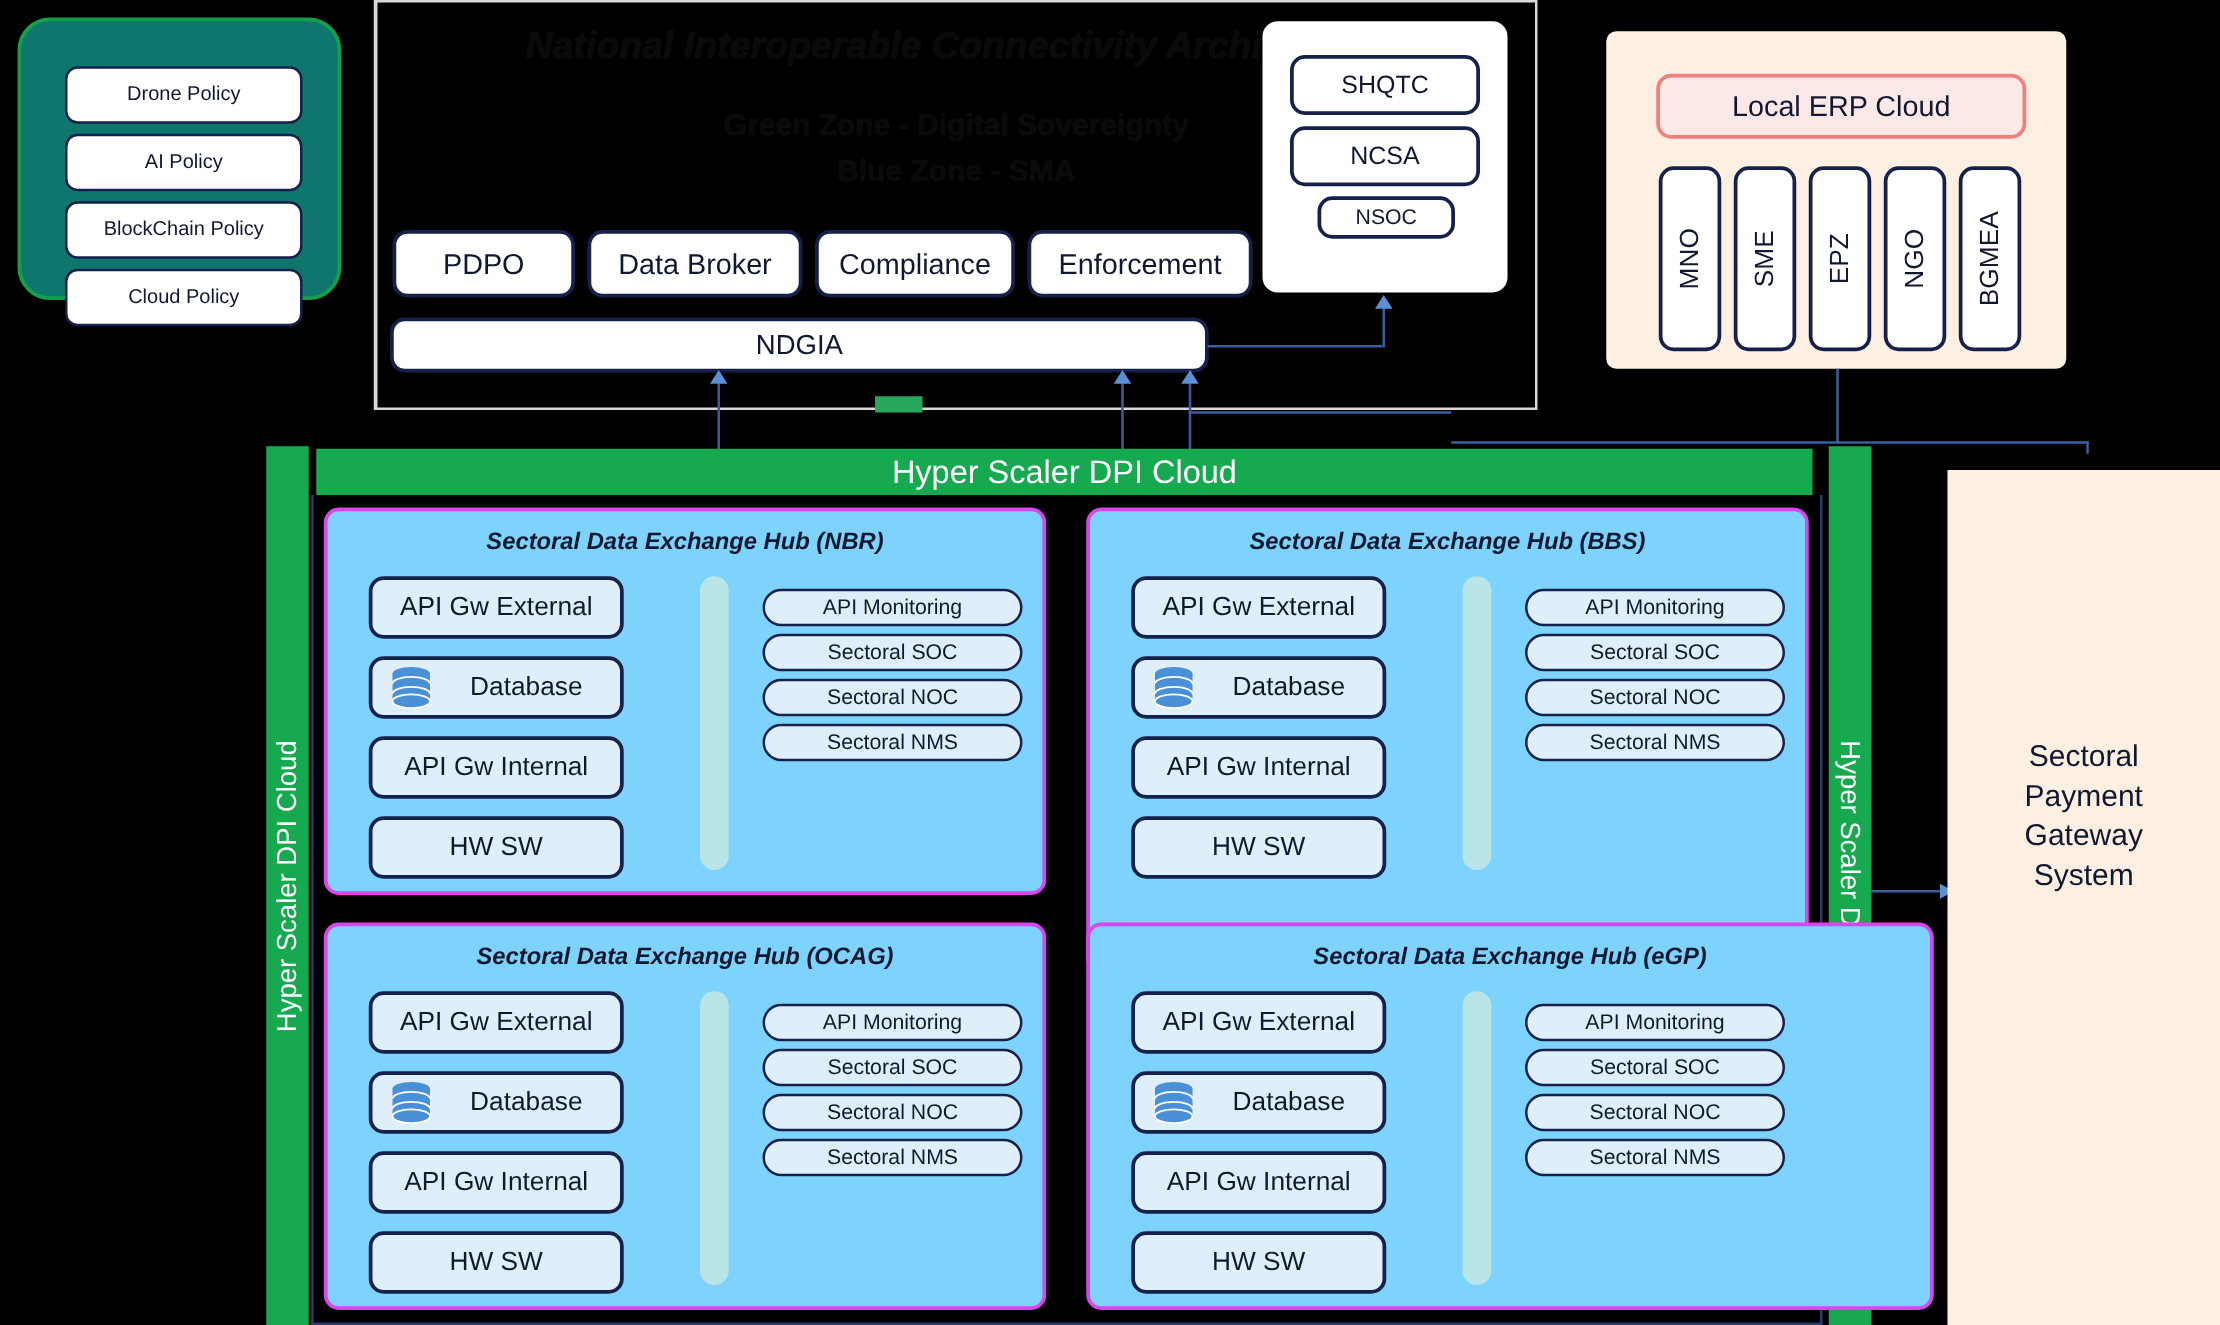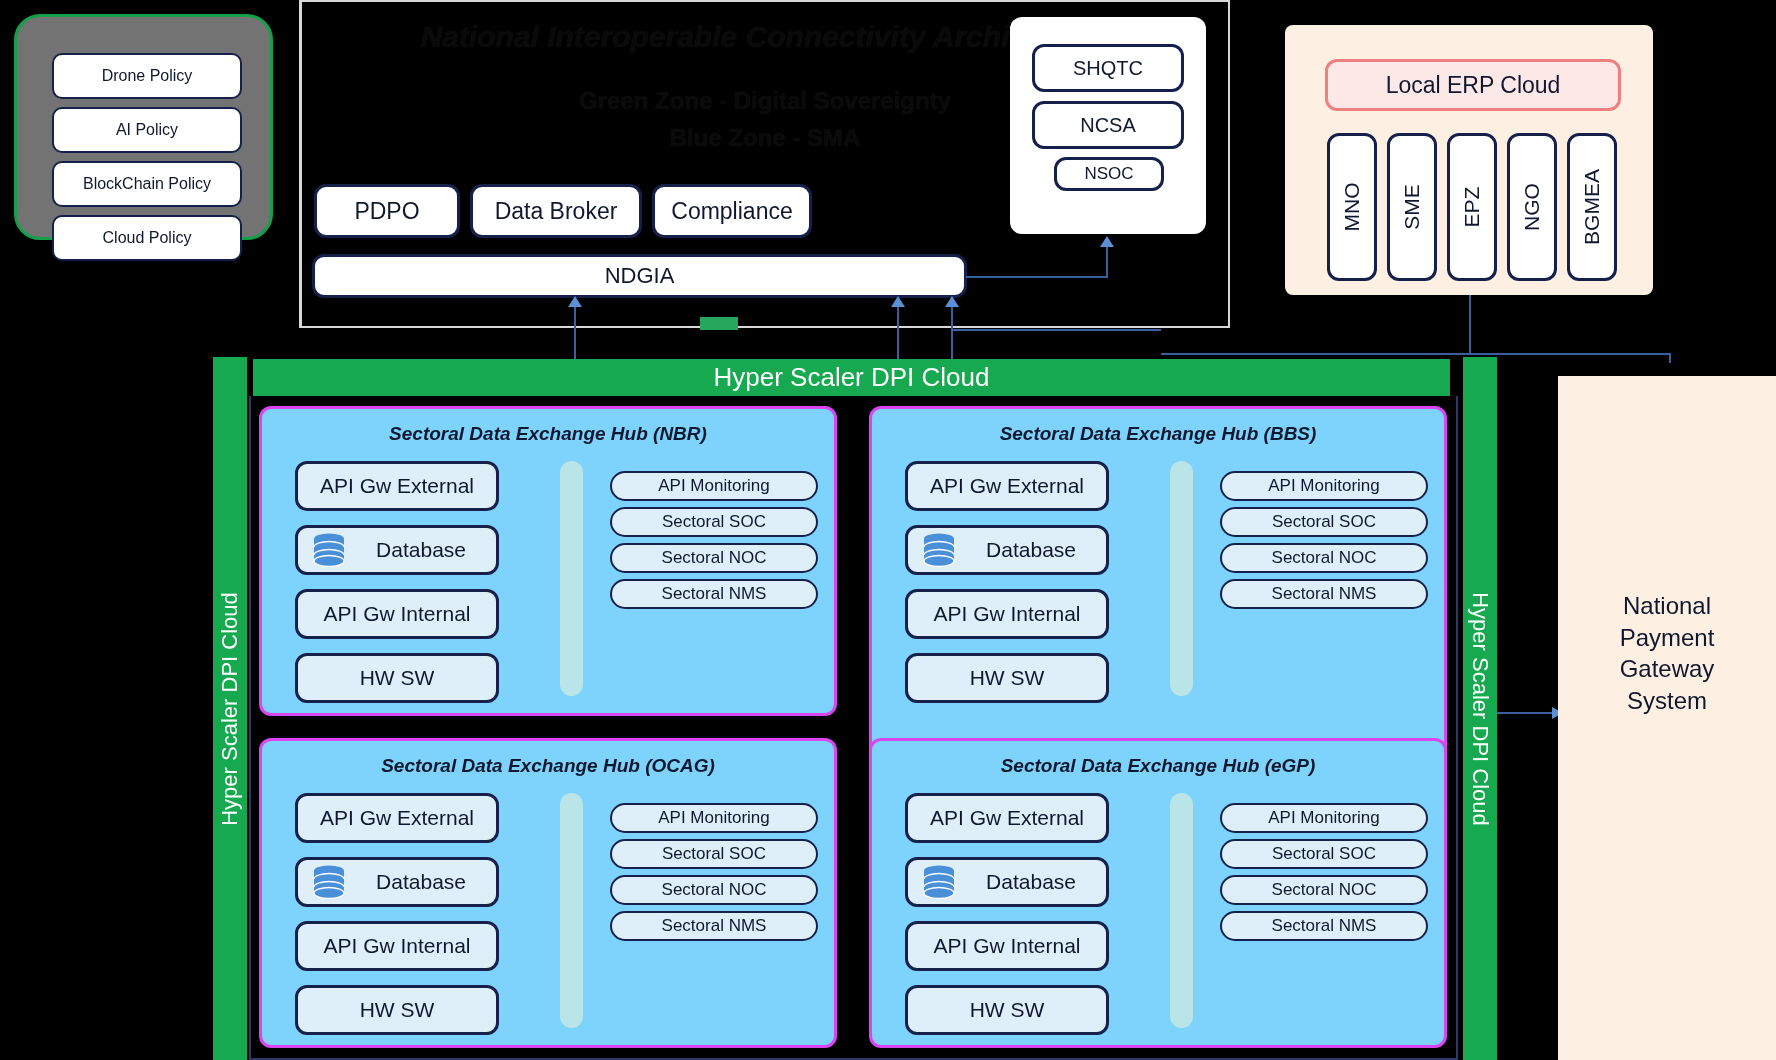--- a/index.html
+++ b/index.html
@@ -15,21 +15,21 @@
     height: 1060px;
     background: #000000;
     overflow: hidden;
   }
 
   
   #policy-panel {
     position: absolute;
     left: 14px; top: 14px;
     width: 259px; height: 226px;
-    background: #737373;
+    background: #0f766e;
     border: 3px solid #14a04a;
     border-radius: 26px;
   }
   .policy-box {
     position: absolute;
     left: 35px;
     width: 190px;
     height: 46px;
     background: #ffffff;
     border: 2px solid #16214b;
@@ -281,20 +281,21 @@
   </div>
 
   <div id="nica-panel">
     <div class="nica-title" style="top:18px; font-size:30px;">National Interoperable Connectivity Architecture</div>
     <div class="nica-title" style="top:85px; font-size:24px; font-style:normal;">Green Zone - Digital Sovereignty</div>
     <div class="nica-title" style="top:122px; font-size:24px; font-style:normal;">Blue Zone - SMA</div>
 
     <div class="gov-box" style="left:168px; width:172px;">Data Broker</div>
     <div class="gov-box" style="left:12px;  width:146px;">PDPO</div>
     <div class="gov-box" style="left:350px; width:160px;">Compliance</div>
+    <div class="gov-box" style="left:520px; width:180px;">Enforcement</div>
   </div>
 
   <div id="ndgia-box">NDGIA</div>
 
   <div id="shqtc-card">
     <div class="shqtc-item" style="left:22px; top:27px;  width:152px; height:48px; font-size:20px;">SHQTC</div>
     <div class="shqtc-item" style="left:22px; top:84px;  width:152px; height:48px; font-size:20px;">NCSA</div>
     <div class="shqtc-item" style="left:44px; top:140px; width:110px; height:34px; font-size:17px;">NSOC</div>
   </div>
 
@@ -420,21 +421,21 @@
     </div>
     <div class="hub-left-box" style="top:180px;">API Gw Internal</div>
     <div class="hub-left-box" style="top:244px;">HW SW</div>
 
     <div class="hub-right-box" style="left:348px; top:62px;">API Monitoring</div>
     <div class="hub-right-box" style="left:348px; top:98px;">Sectoral SOC</div>
     <div class="hub-right-box" style="left:348px; top:134px;">Sectoral NOC</div>
     <div class="hub-right-box" style="left:348px; top:170px;">Sectoral NMS</div>
   </div>
 
-  <div class="hub" style="left:869px; top:738px; width:578px; height:310px;">
+  <div class="hub" style="left:869px; top:738px; width:678px; height:310px;">
     <div class="hub-title">Sectoral Data Exchange Hub (eGP)</div>
     <div class="hub-divider" style="left:298px; top:52px; height:235px;"></div>
 
     <div class="hub-left-box" style="top:52px;">API Gw External</div>
     <div class="hub-left-box db" style="top:116px;">
       <svg class="db-icon" viewBox="0 0 38 34">
         <ellipse cx="19" cy="6" rx="15" ry="5.5" fill="#4a90d9"></ellipse>
         <rect x="4" y="6" width="30" height="8" fill="#4a90d9"></rect>
         <ellipse cx="19" cy="14" rx="15" ry="5.5" fill="#4a90d9" stroke="#ffffff" stroke-width="1.4"></ellipse>
         <rect x="4" y="14" width="30" height="8" fill="#4a90d9"></rect>
@@ -448,20 +449,20 @@
     <div class="hub-left-box" style="top:244px;">HW SW</div>
 
     <div class="hub-right-box" style="left:348px; top:62px;">API Monitoring</div>
     <div class="hub-right-box" style="left:348px; top:98px;">Sectoral SOC</div>
     <div class="hub-right-box" style="left:348px; top:134px;">Sectoral NOC</div>
     <div class="hub-right-box" style="left:348px; top:170px;">Sectoral NMS</div>
   </div>
 
   <div id="upg-panel">
     <div id="upg-text">
-      <div>National</div>
+      <div>Sectoral</div>
       <div>Payment</div>
       <div>Gateway</div>
       <div>System</div>
     </div>
   </div>
 
 </div>
 
 </body></html>

